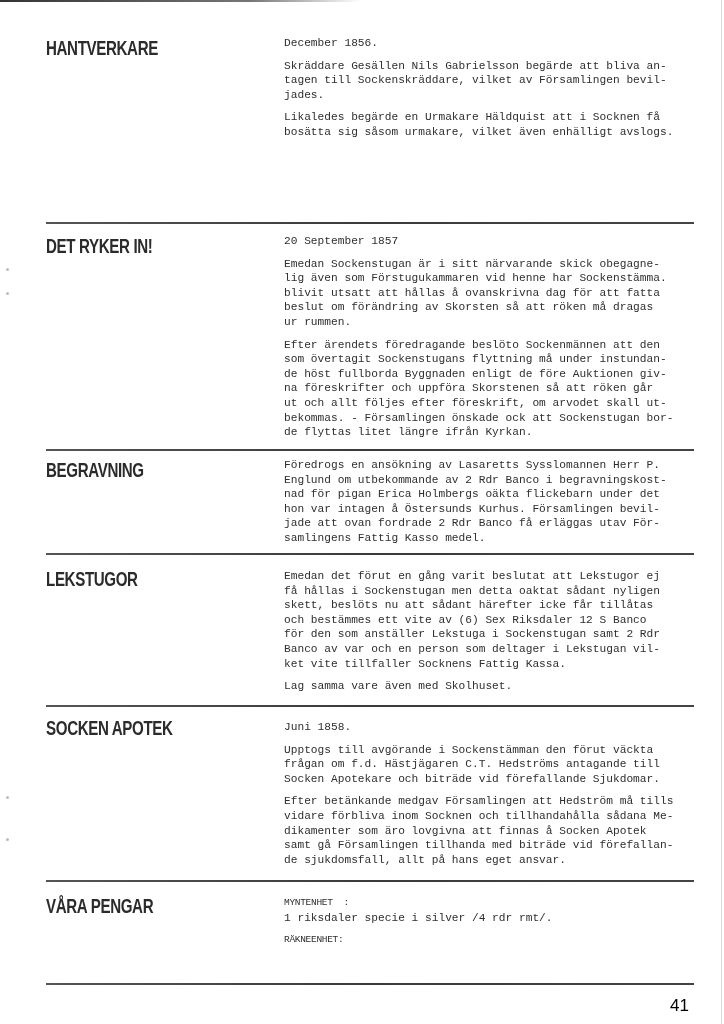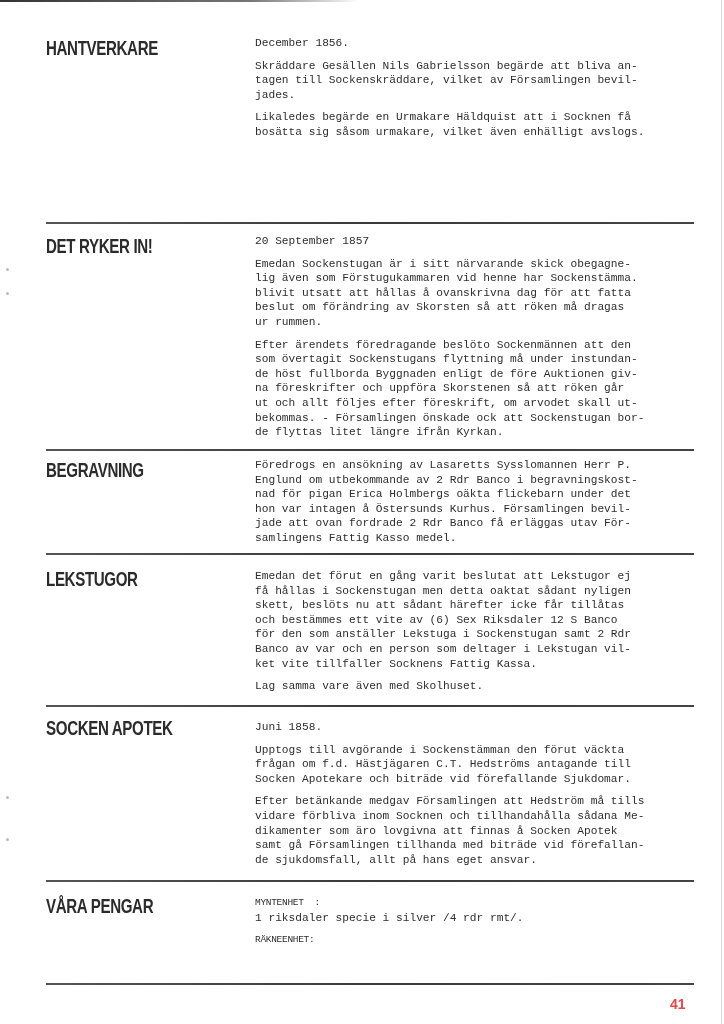--- a/index.html
+++ b/index.html
@@ -26,37 +26,37 @@
       font-family: "Liberation Sans", sans-serif;
       font-weight: bold;
       font-size: 21px;
       letter-spacing: -0.5px;
       transform: scaleX(0.72);
       transform-origin: left top;
       white-space: nowrap;
       color: #2b2b2b;
     }
     .body {
-      position: absolute; left: 209px; top: 0; width: 430px;
+      position: absolute; left: 238px; top: 0; width: 430px;
       font-family: "Liberation Mono", monospace;
       font-size: 11.2px;
       line-height: 14.6px;
       color: #2e2e2e;
     }
     .body p { margin: 0 0 8px 0; white-space: pre; }
     .rule {
       position: absolute; left: 46px; width: 648px; height: 2px;
       background: linear-gradient(to right, #555, #3a3a3a 50%, #444);
     }
     .money-row { display: flex; margin-bottom: 8px; white-space: pre; flex-direction: column; }
     .money-label { width: 118px; font-size: 9.5px; letter-spacing: -0.3px; }
     .page-number {
       position: absolute; left: 670px; top: 996px;
       font-family: "Liberation Sans", sans-serif;
-      font-size: 14px; font-weight: bold; color: #ef4444;
+      font-size: 17px; font-weight: normal; color: #000000;
     }
     .margin-mark {
       position: absolute; left: 6px; width: 3px; height: 3px;
       background: #bbb; border-radius: 50%;
     }
   </style>
 </head>
 <body>
 
 <div class="top-edge"></div>

